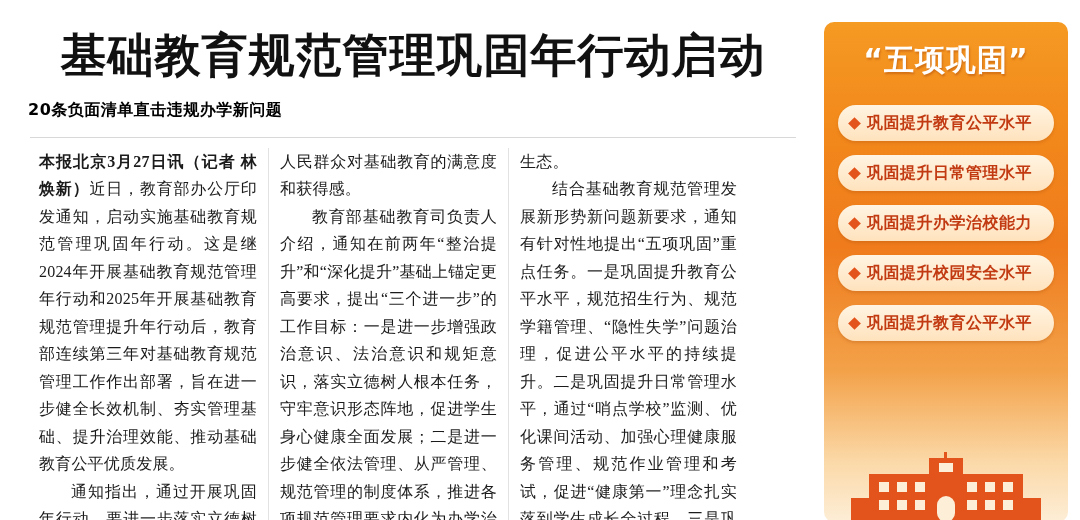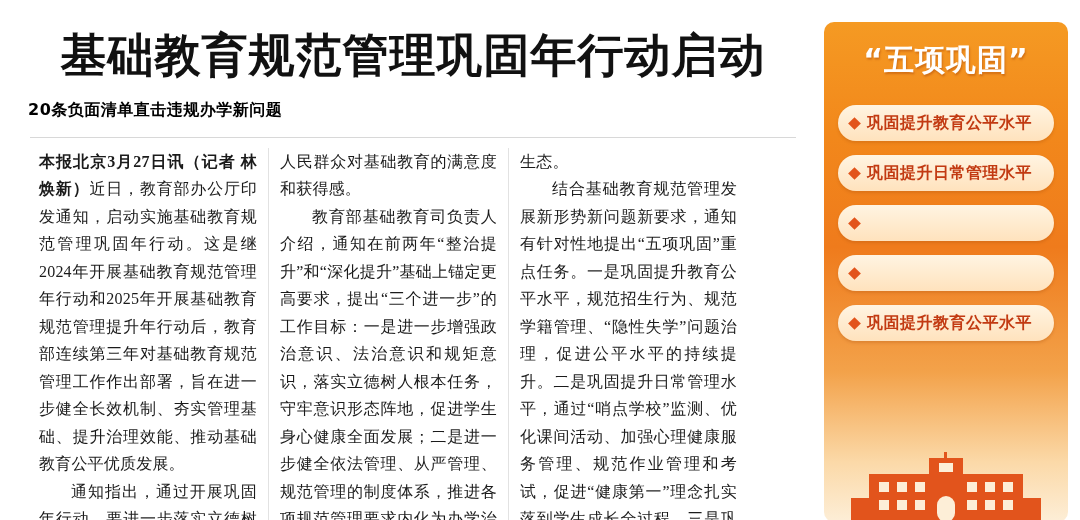--- a/index.html
+++ b/index.html
@@ -214,23 +214,25 @@
         <div class="task-item">
           <span class="diamond-icon"></span>
           <span class="task-label">巩固提升教育公平水平</span>
         </div>
         <div class="task-item">
           <span class="diamond-icon"></span>
           <span class="task-label">巩固提升日常管理水平</span>
         </div>
         <div class="task-item">
           <span class="diamond-icon"></span>
-        </div>
-        <div class="task-item">
-          <span class="diamond-icon"></span>
+          <span class="task-label">巩固提升办学治校能力</span>
+        </div>
+        <div class="task-item">
+          <span class="diamond-icon"></span>
+          <span class="task-label">巩固提升校园安全水平</span>
         </div>
         <div class="task-item">
           <span class="diamond-icon"></span>
           <span class="task-label">巩固提升教育公平水平</span>
         </div>
       </div>
 
       <svg class="building" viewBox="0 0 190 70" aria-hidden="true">
         <rect x="18" y="22" width="154" height="48" fill="#e2541c"></rect>
         <rect x="0" y="46" width="26" height="24" fill="#e2541c"></rect>

